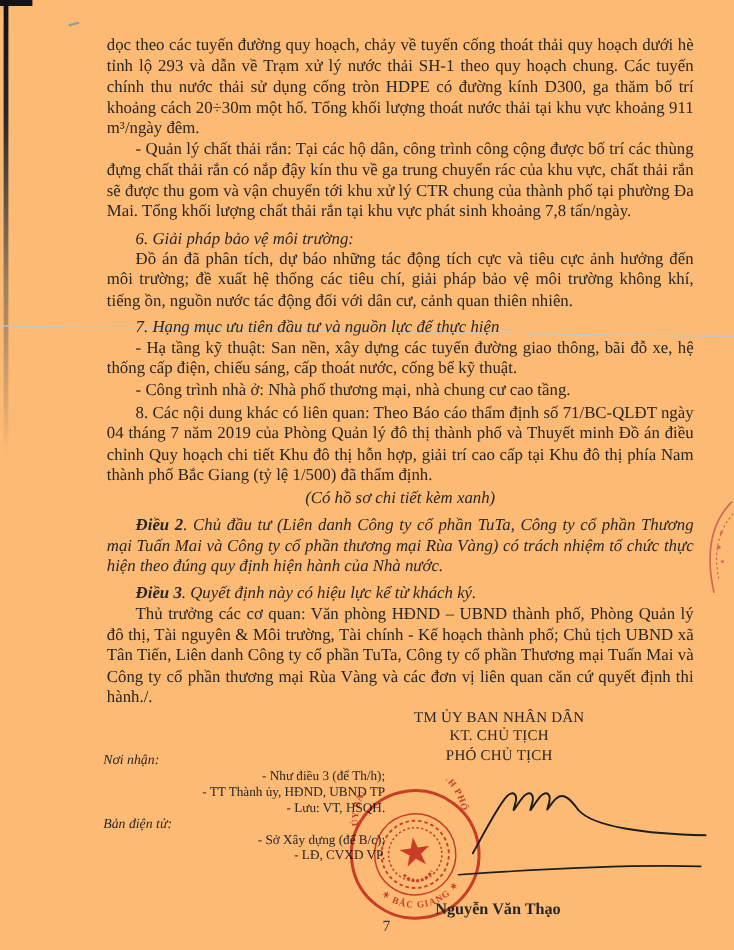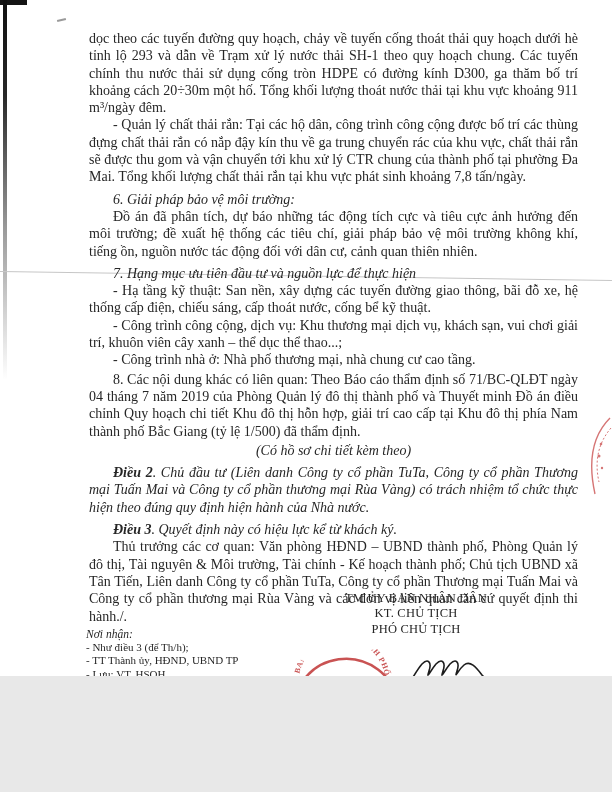--- a/index.html
+++ b/index.html
@@ -1,19 +1,19 @@
 <!DOCTYPE html>
 <html><head>
 <meta charset="utf-8">
 <style>
   * { margin:0; padding:0; box-sizing:border-box; }
   html,body { background:#e8e8e8; }
   .page {
-    position:relative; width:612px; height:676px; margin:0 auto;
-    background:#ffffff; overflow:hidden;
+    position:relative; width:612px; height:792px; margin:0 auto;
+    background:#fdba74; overflow:hidden;
     font-family:"Liberation Serif","DejaVu Serif",serif;
     color:#262626;
   }
   
   .scan-top-strip { position:absolute; left:0; top:0; width:27px; height:5px; background:#141414; }
   .scan-left-line { position:absolute; left:3px; top:0; width:4px; height:380px;
     background:linear-gradient(#101010 0%,#272727 25%,rgba(70,70,70,.55) 60%,rgba(120,120,120,0) 100%); }
   .scan-dash { position:absolute; left:57px; top:19px; width:9px; height:2px; background:#9a9a9a; transform:rotate(-14deg); }
   .scan-hline { position:absolute; left:0; top:271px; width:612px; height:1px; background:#c6c6c6; transform:rotate(0.85deg); transform-origin:left center; }
   
@@ -21,21 +21,21 @@
     font-size:14px; line-height:17.3px; text-align:justify; }
   .body-text p { margin:0; }
   .ind { text-indent:24px; }
   .gap { margin-top:5px !important;font-style:italic; }
   .gap-sm { margin-top:2px !important; }
   .center-note { text-align:center; font-style:italic; text-indent:0; margin-top:2px !important; }
   .bold { font-weight:bold; }
   
   .recipients { position:absolute; left:86px; top:628px; width:235px; font-size:11px; line-height:13.2px; }
   .recipients .title { font-weight:normal; font-style:italic; font-size:11.5px; }
-  .recipients .line { font-size:11px; }
+  .recipients .line { font-size:11px;text-align:right; }
   .sign-block { position:absolute; left:332px; top:591px; width:168px; text-align:center;
     font-weight:normal; font-size:12.5px; line-height:15.3px; letter-spacing:.2px; }
   .signer-name { position:absolute; left:340px; top:750px; width:150px; text-align:center;
     font-weight:bold; font-size:13.5px; }
   .page-number { position:absolute; left:302px; top:764px; width:40px; text-align:center; font-size:13px; color:#3a3a3a; }
   
   .stamp { position:absolute; left:288px; top:654px; width:116px; height:116px;
     transform:rotate(-8deg); opacity:.88; mix-blend-mode:multiply; }
   .signature { position:absolute; left:318px; top:645px; width:294px; height:100px; }
   .edge-stamp { position:absolute; left:584px; top:416px; width:28px; height:82px; opacity:.75; }
@@ -50,34 +50,34 @@
   <div class="scan-dash"></div>
   <div class="scan-hline"></div>
 
   <div class="body-text">
     <p>dọc theo các tuyến đường quy hoạch, chảy về tuyến cống thoát thải quy hoạch dưới hè tỉnh lộ 293 và dẫn về Trạm xử lý nước thải SH-1 theo quy hoạch chung. Các tuyến chính thu nước thải sử dụng cống tròn HDPE có đường kính D300, ga thăm bố trí khoảng cách 20÷30m một hố. Tổng khối lượng thoát nước thải tại khu vực khoảng 911 m³/ngày đêm.</p>
     <p class="ind">- Quản lý chất thải rắn: Tại các hộ dân, công trình công cộng được bố trí các thùng đựng chất thải rắn có nắp đậy kín thu về ga trung chuyển rác của khu vực, chất thải rắn sẽ được thu gom và vận chuyển tới khu xử lý CTR chung của thành phố tại phường Đa Mai. Tổng khối lượng chất thải rắn tại khu vực phát sinh khoảng 7,8 tấn/ngày.</p>
     <p class="ind gap">6. Giải pháp bảo vệ môi trường:</p>
     <p class="ind">Đồ án đã phân tích, dự báo những tác động tích cực và tiêu cực ảnh hưởng đến môi trường; đề xuất hệ thống các tiêu chí, giải pháp bảo vệ môi trường không khí, tiếng ồn, nguồn nước tác động đối với dân cư, cảnh quan thiên nhiên.</p>
     <p class="ind gap">7. Hạng mục ưu tiên đầu tư và nguồn lực để thực hiện</p>
     <p class="ind">- Hạ tầng kỹ thuật: San nền, xây dựng các tuyến đường giao thông, bãi đỗ xe, hệ thống cấp điện, chiếu sáng, cấp thoát nước, cống bể kỹ thuật.</p>
-    <p class="ind">- Công trình công cộng, dịch vụ: Khu thương mại dịch vụ, khách sạn, vui chơi giải trí, khuôn viên cây xanh – thể dục thể thao...;</p>
     <p class="ind">- Công trình nhà ở: Nhà phố thương mại, nhà chung cư cao tầng.</p>
     <p class="ind gap-sm">8. Các nội dung khác có liên quan: Theo Báo cáo thẩm định số 71/BC-QLĐT ngày 04 tháng 7 năm 2019 của Phòng Quản lý đô thị thành phố và Thuyết minh Đồ án điều chỉnh Quy hoạch chi tiết Khu đô thị hỗn hợp, giải trí cao cấp tại Khu đô thị phía Nam thành phố Bắc Giang (tỷ lệ 1/500) đã thẩm định.</p>
-    <p class="center-note">(Có hồ sơ chi tiết kèm theo)</p>
+    <p class="center-note">(Có hồ sơ chi tiết kèm xanh)</p>
     <p class="ind gap"><span class="bold">Điều 2</span><span>. Chủ đầu tư  (Liên danh Công ty cổ phần TuTa, Công ty cổ phần Thương mại Tuấn Mai và Công ty cổ phần thương mại Rùa Vàng) có trách nhiệm tổ chức thực hiện theo đúng quy định hiện hành của Nhà nước.</span></p>
     <p class="ind gap"><span class="bold">Điều 3</span><span>. Quyết định này có hiệu lực kể từ khách ký.</span></p>
     <p class="ind">Thủ trưởng các cơ quan: Văn phòng HĐND – UBND thành phố, Phòng Quản lý đô thị, Tài nguyên &amp; Môi trường, Tài chính - Kế hoạch thành phố; Chủ tịch UBND xã Tân Tiến, Liên danh Công ty cổ phần TuTa, Công ty cổ phần Thương mại Tuấn Mai và Công ty cổ phần thương mại Rùa Vàng và các đơn vị liên quan căn cứ quyết định thi hành./.</p>
   </div>
 
   <div class="recipients">
     <div class="title">Nơi nhận:</div>
     <div class="line">- Như điều 3 (để Th/h);</div>
     <div class="line">- TT Thành ủy, HĐND, UBND TP</div>
     <div class="line">- Lưu: VT, HSQH.</div>
+    <div class="title">Bản điện tử:</div>
     <div class="line">- Sở Xây dựng (để B/c);</div>
     <div class="line">- LĐ, CVXD VP.</div>
   </div>
 
   <div class="sign-block">
     <div>TM ỦY BAN NHÂN DÂN</div>
     <div>KT. CHỦ TỊCH</div>
     <div>PHÓ CHỦ TỊCH</div>
   </div>
 

